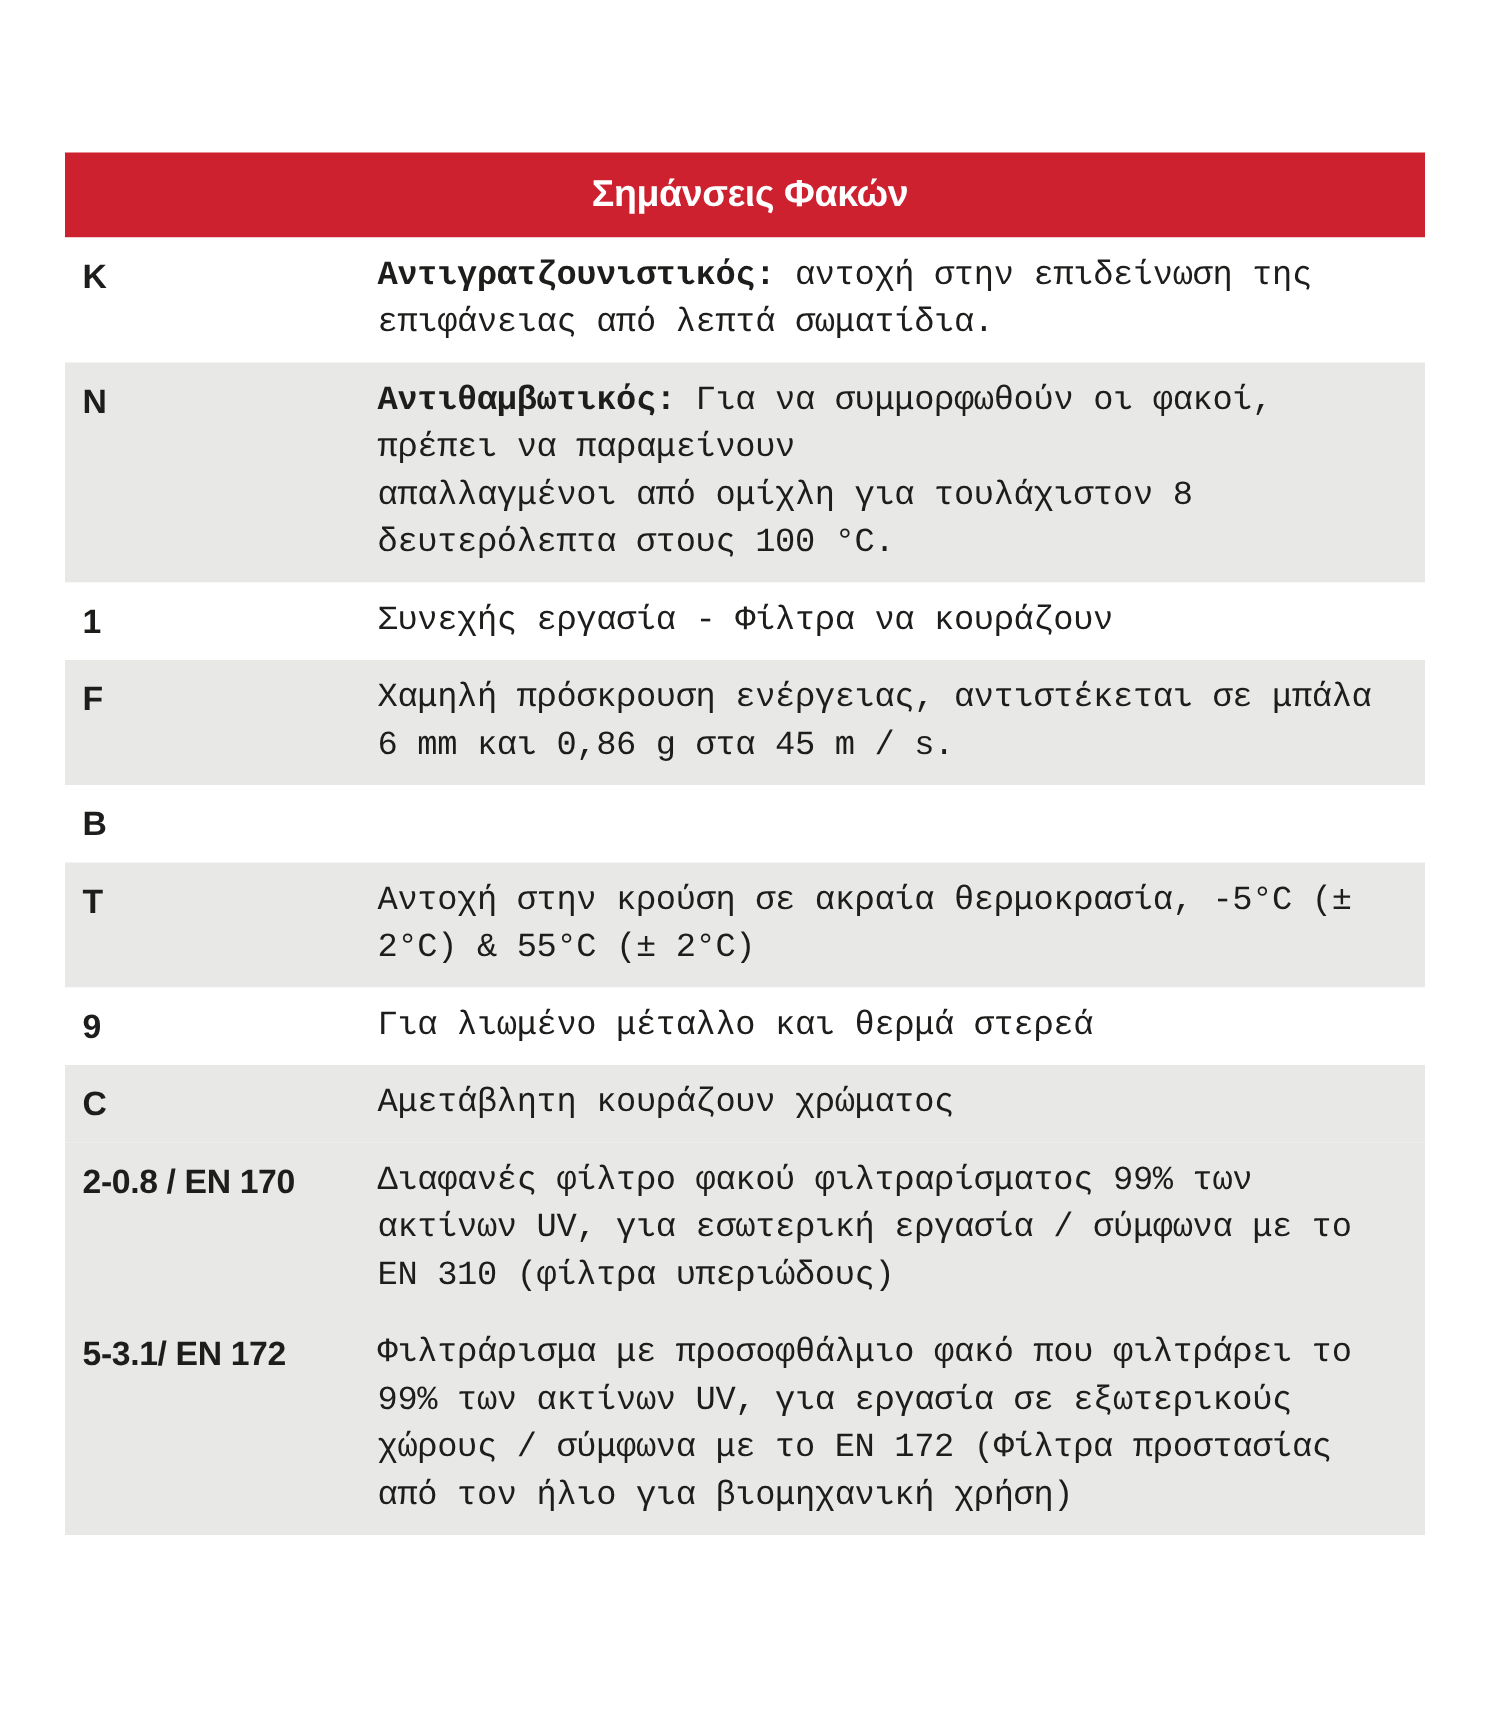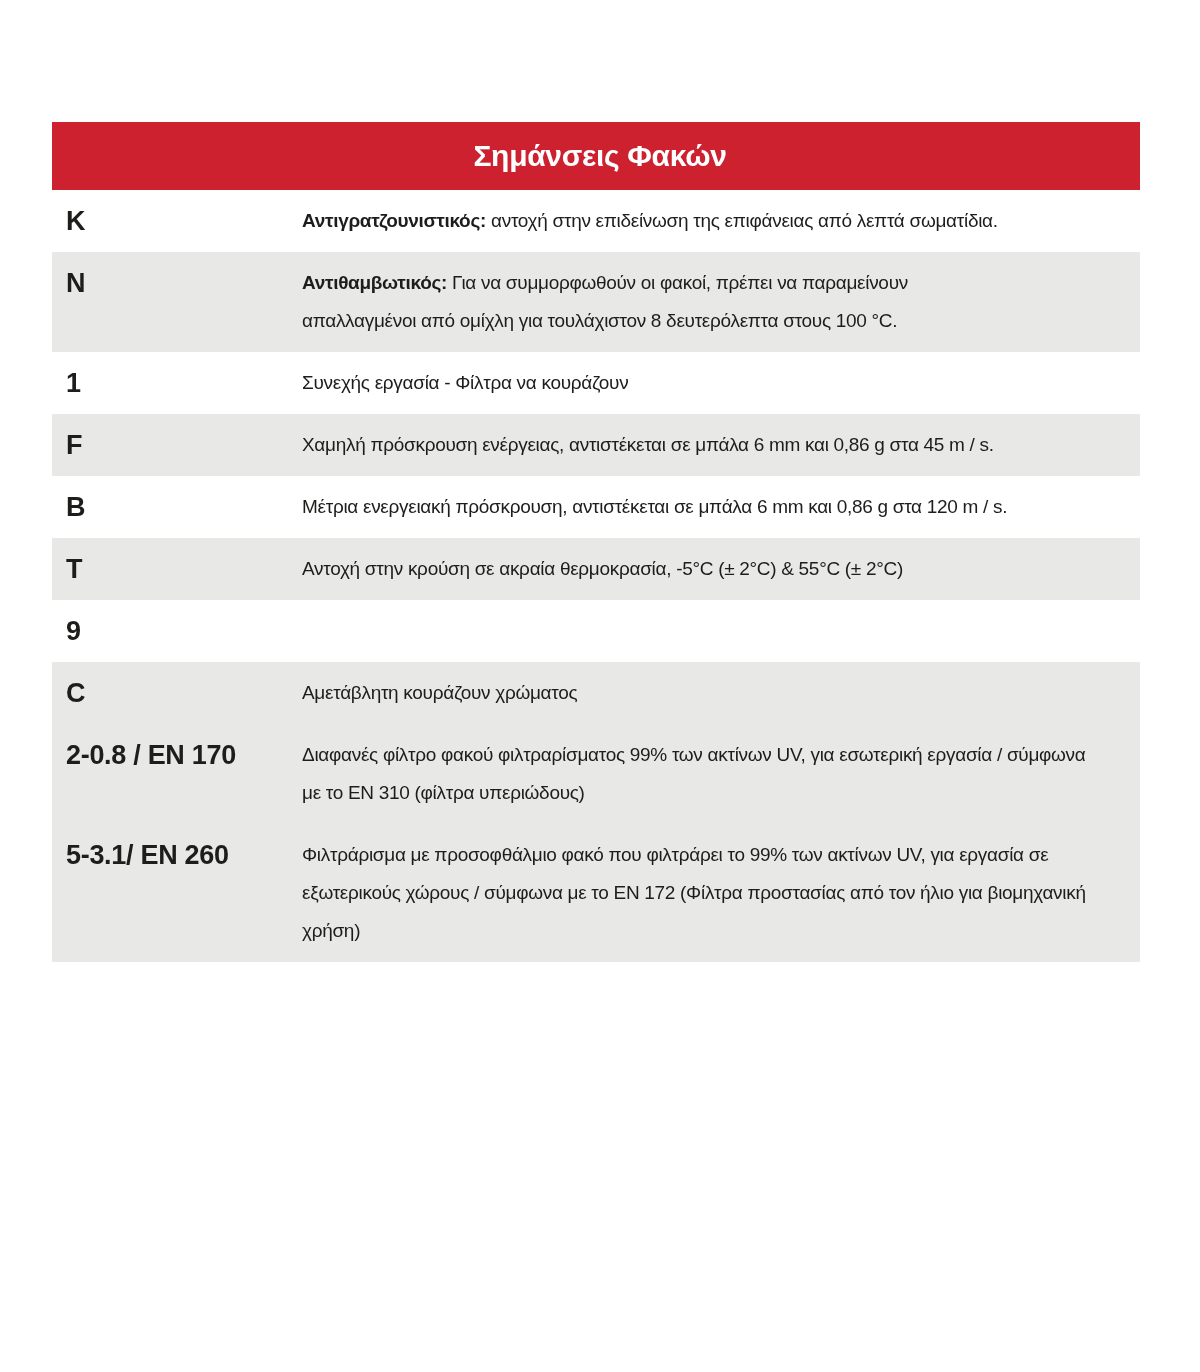--- a/index.html
+++ b/index.html
@@ -47,25 +47,26 @@
     font-size: 27px;
     font-weight: 700;
     line-height: 38px;
     letter-spacing: -0.3px;
     color: #1d1d1b;
   }
   .desc {
     flex: 1 1 auto;
     box-sizing: border-box;
     padding-right: 42px;
-    font-size: 19px;
+    font-size: 27px;
     line-height: 38px;
     letter-spacing: -0.3px;
     color: #1d1d1b;
     white-space: pre-line;
+    font-family: Liberation Mono, monospace;
   }
   .desc strong {
     font-weight: 700;
   }
 </style>
 </head>
 <body>
 
 <div class="page">
   <div class="markings-table">
@@ -90,41 +91,41 @@
       <div class="desc"><span>Συνεχής εργασία - Φίλτρα να κουράζουν</span></div>
     </div>
 
     <div class="trow shaded">
       <div class="code">F</div>
       <div class="desc"><span>Χαμηλή πρόσκρουση ενέργειας, αντιστέκεται σε μπάλα 6 mm και 0,86 g στα 45 m / s.</span></div>
     </div>
 
     <div class="trow">
       <div class="code">B</div>
-      <div class="desc"><span>Μέτρια ενεργειακή πρόσκρουση, αντιστέκεται σε μπάλα 6 mm και 0,86 g στα 120 m / s.</span></div>
     </div>
 
     <div class="trow shaded">
       <div class="code">T</div>
       <div class="desc"><span>Αντοχή στην κρούση σε ακραία θερμοκρασία, -5°C (± 2°C) &amp; 55°C (± 2°C)</span></div>
     </div>
 
     <div class="trow">
       <div class="code">9</div>
+      <div class="desc"><span>Για λιωμένο μέταλλο και θερμά στερεά</span></div>
     </div>
 
     <div class="trow shaded">
       <div class="code">C</div>
       <div class="desc"><span>Αμετάβλητη κουράζουν χρώματος</span></div>
     </div>
 
     <div class="trow shaded">
       <div class="code">2-0.8 / EN 170</div>
       <div class="desc"><span>Διαφανές φίλτρο φακού φιλτραρίσματος 99% των ακτίνων UV, για εσωτερική εργασία / σύμφωνα με το EN 310 (φίλτρα υπεριώδους)</span></div>
     </div>
 
     <div class="trow shaded">
-      <div class="code">5-3.1/ EN 260</div>
+      <div class="code">5-3.1/ EN 172</div>
       <div class="desc"><span>Φιλτράρισμα με προσοφθάλμιο φακό που φιλτράρει το 99% των ακτίνων UV, για εργασία σε εξωτερικούς χώρους / σύμφωνα με το EN 172 (Φίλτρα προστασίας από τον ήλιο για βιομηχανική χρήση)</span></div>
     </div>
 
   </div>
 </div>
 
 </body></html>

